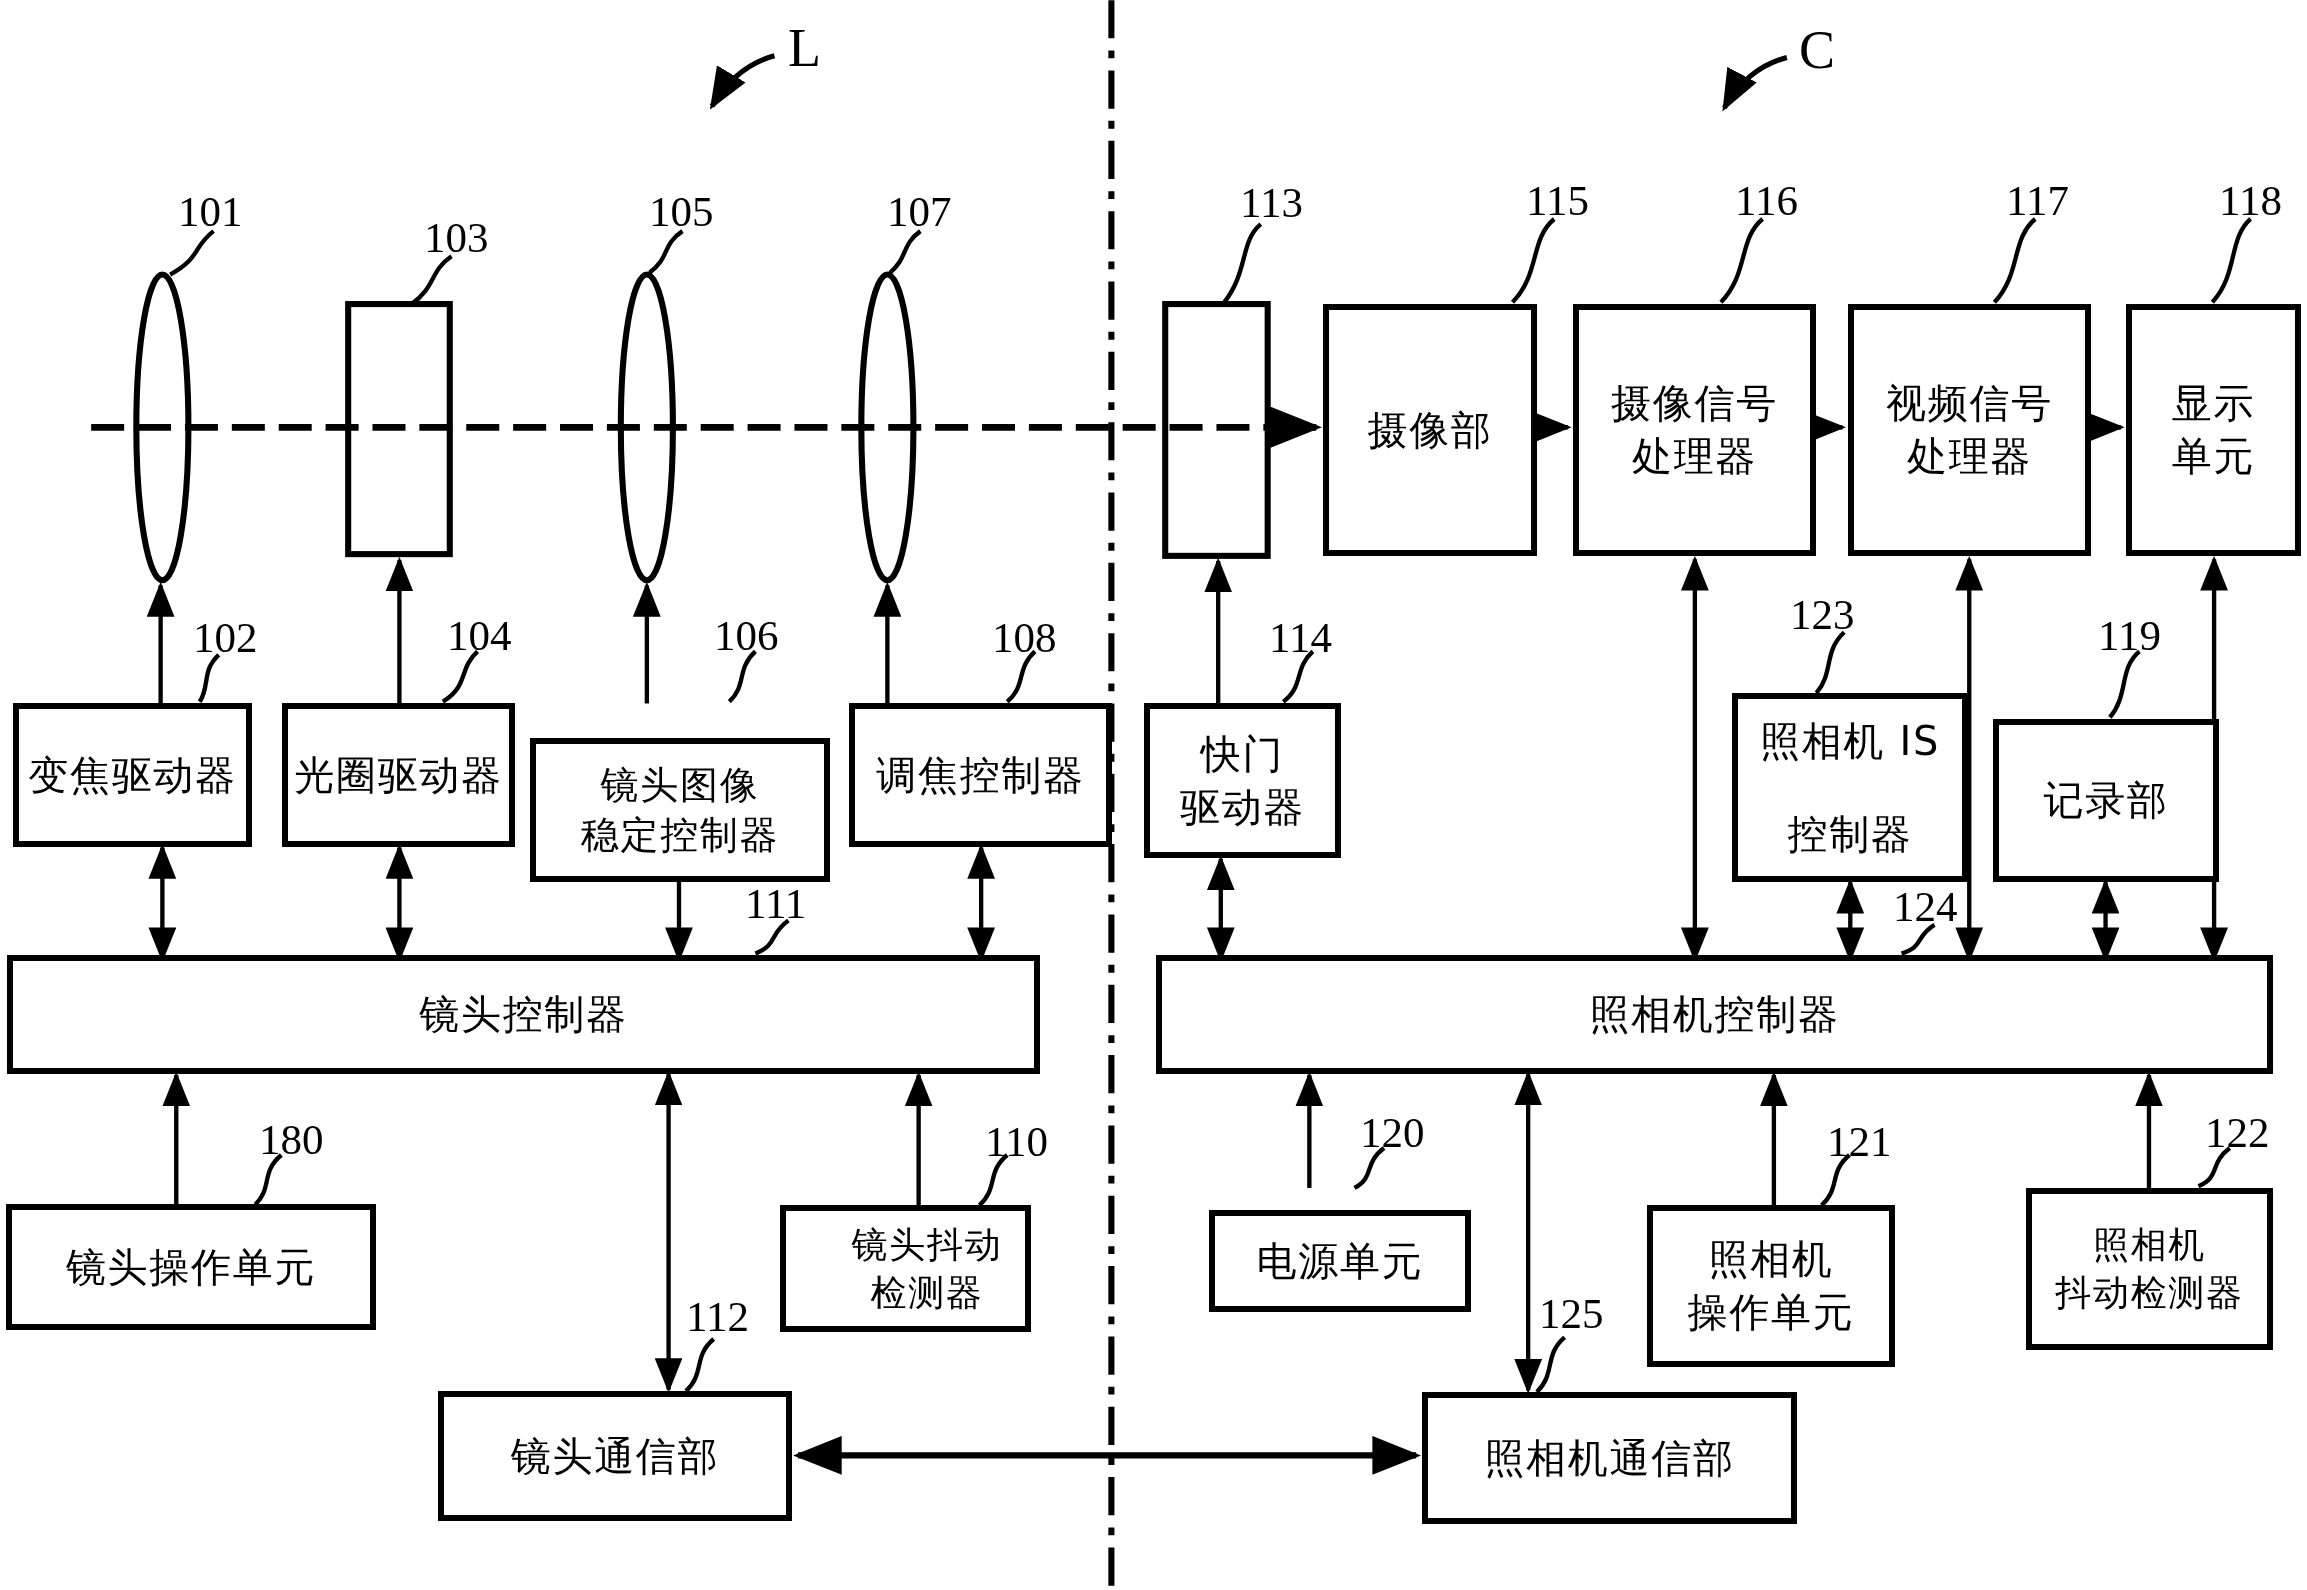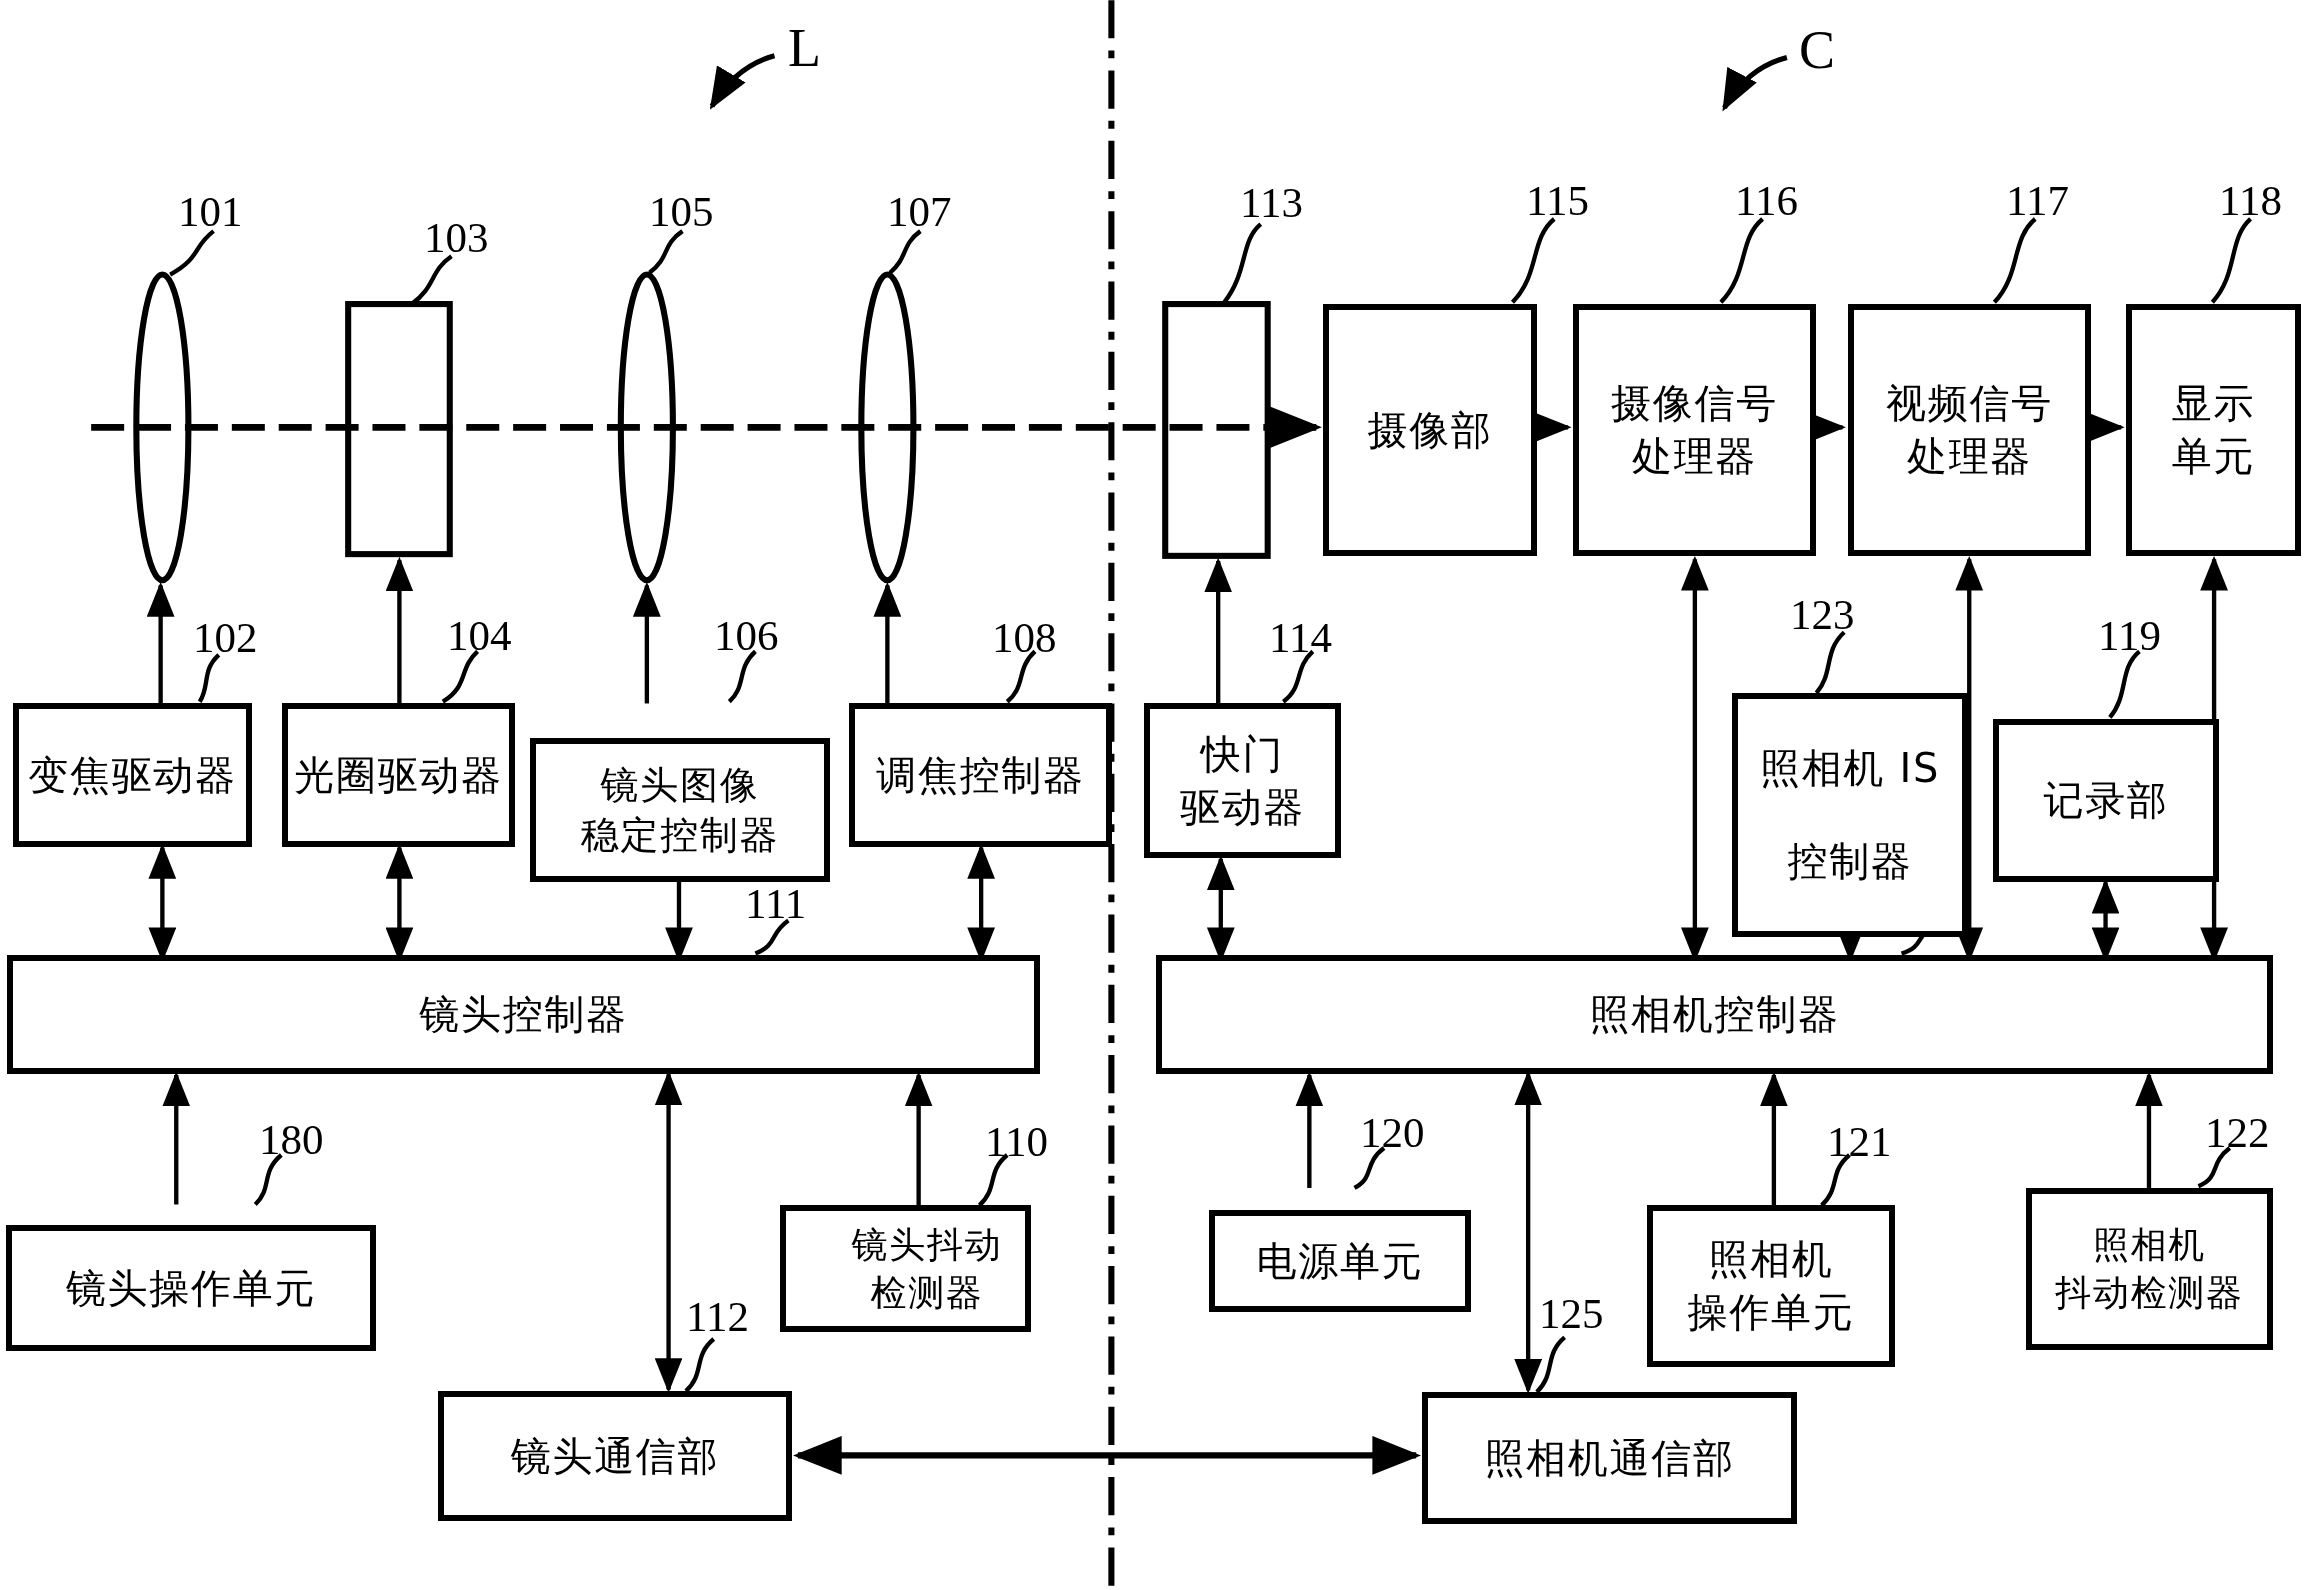--- a/index.html
+++ b/index.html
@@ -168,21 +168,21 @@
   <div class="box" style="left:530px;top:703px;width:300px;height:144px;font-size:38px;margin-top:35px;">
     <span>镜头图像</span>
       <span>稳定控制器</span>
   </div>
   <div class="box" style="left:849px;top:703px;width:263px;height:144px;">
     <span>调焦控制器</span>
   </div>
   <div class="box" style="left:7px;top:955px;width:1033px;height:119px;">
     <span>镜头控制器</span>
   </div>
-  <div class="box" style="left:6px;top:1204px;width:370px;height:126px;margin-top:21px;">
+  <div class="box" style="left:6px;top:1204px;width:370px;height:126px;">
     <span>镜头操作单元</span>
   </div>
   <div class="box" style="left:780px;top:1205px;width:251px;height:127px;font-size:36px;padding-left:43px;">
     <span>镜头抖动</span>
       <span>检测器</span>
   </div>
   <div class="box" style="left:438px;top:1391px;width:354px;height:130px;">
     <span>镜头通信部</span>
   </div>
 
@@ -198,21 +198,21 @@
       <span>处理器</span>
   </div>
   <div class="box" style="left:2126px;top:304px;width:175px;height:252px;">
     <span>显示</span>
       <span>单元</span>
   </div>
   <div class="box" style="left:1123px;top:703px;width:197px;height:155px;margin-left:21px;">
     <span>快门</span>
       <span>驱动器</span>
   </div>
-  <div class="box" style="left:1732px;top:693px;width:236px;height:244px;gap:40px;">
+  <div class="box" style="left:1732px;top:693px;width:236px;height:189px;gap:40px;">
     <span>照相机 IS</span>
       <span>控制器</span>
   </div>
   <div class="box" style="left:1993px;top:719px;width:226px;height:163px;">
     <span>记录部</span>
   </div>
   <div class="box" style="left:1156px;top:955px;width:1117px;height:119px;">
     <span>照相机控制器</span>
   </div>
   <div class="box" style="left:1209px;top:1188px;width:262px;height:102px;margin-top:22px;">

